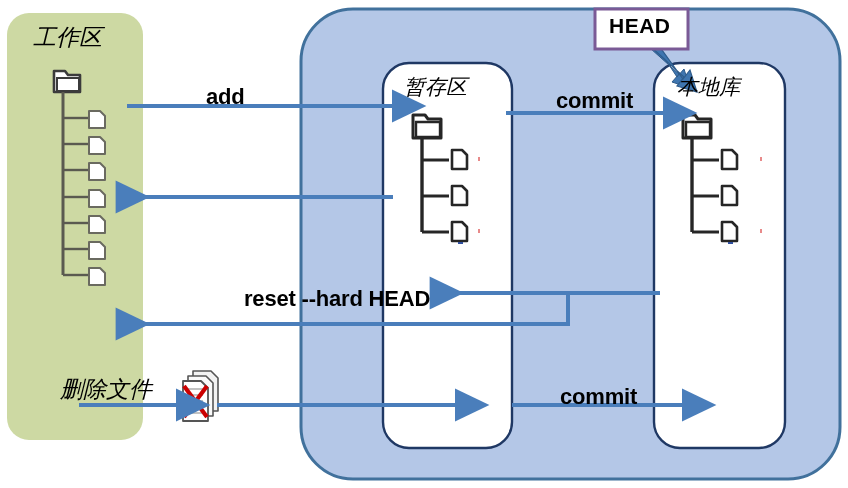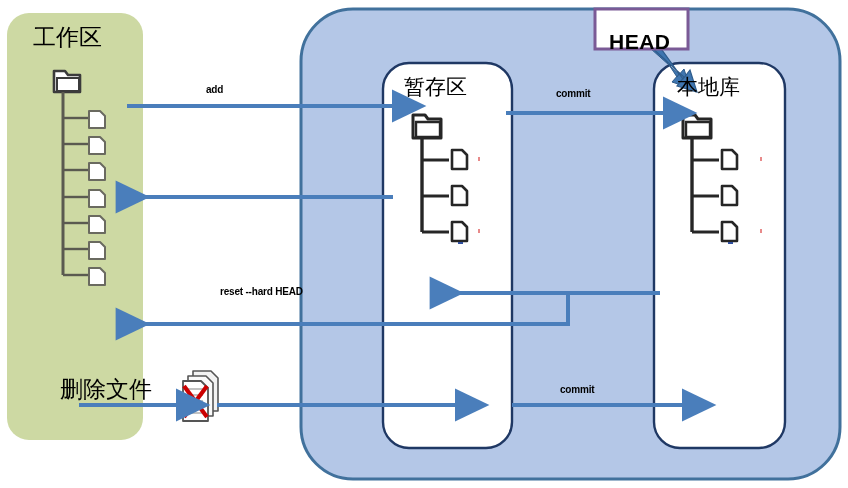--- a/index.html
+++ b/index.html
@@ -23,24 +23,25 @@
   }
   .lbl {
     position: absolute;
     white-space: nowrap;
     color: #000000;
     font-family: "Liberation Sans", sans-serif;
   }
   .lbl-cjk {
     font-family: "Liberation Serif", "DejaVu Serif", serif;
     font-weight: 400;
+    font-style: italic;
   }
   .cmd {
     font-weight: bold;
-    font-size: 10px;
+    font-size: 22px;
     letter-spacing: -0.2px;
   }
   .zone-title {
     font-size: 23px;
   }
   .box-title {
     font-size: 21px;
   }
   .head-label {
     font-size: 21px;
@@ -206,27 +207,27 @@
     </g>
   </svg>
 
   <div class="lbl lbl-cjk zone-title" style="left:33px; top:22px;">工作区</div>
 
 
   <div class="lbl lbl-cjk box-title" style="left:404px; top:73px;">暂存区</div>
 
   <div class="lbl lbl-cjk box-title" style="left:677px; top:73px;">本地库</div>
 
-  <div class="lbl head-label" style="left:609px; top:30px;">HEAD</div>
+  <div class="lbl head-label" style="left:609px; top:14px;">HEAD</div>
 
   <div class="lbl lbl-cjk zone-title" style="left:60px; top:374px;text-align:right;">删除文件</div>
 
   <div class="lbl cmd" style="left:206px; top:84px;">add</div>
 
 
   <div class="lbl cmd" style="left:556px; top:88px;">commit</div>
 
-  <div class="lbl cmd" style="left:220px; top:286px;">reset --hard HEAD</div>
+  <div class="lbl cmd" style="left:244px; top:286px;">reset --hard HEAD</div>
 
 
   <div class="lbl cmd" style="left:560px; top:384px;">commit</div>
 
 </div>
 
 </body></html>

